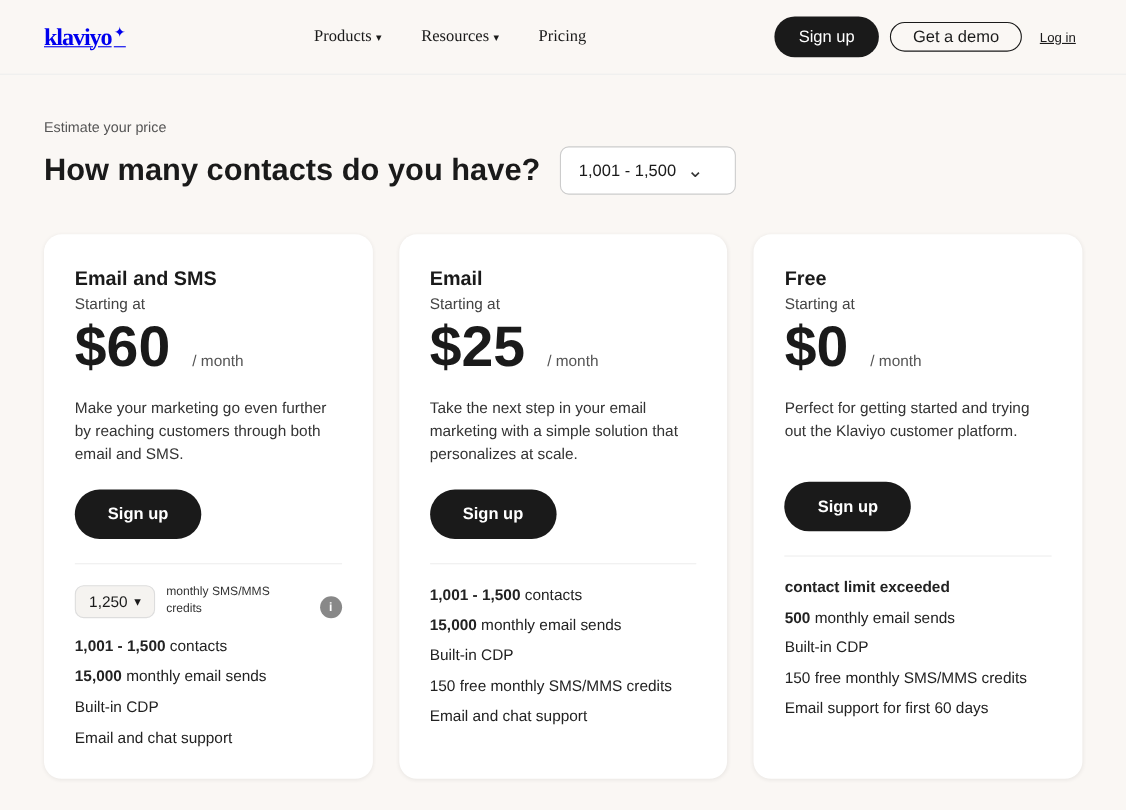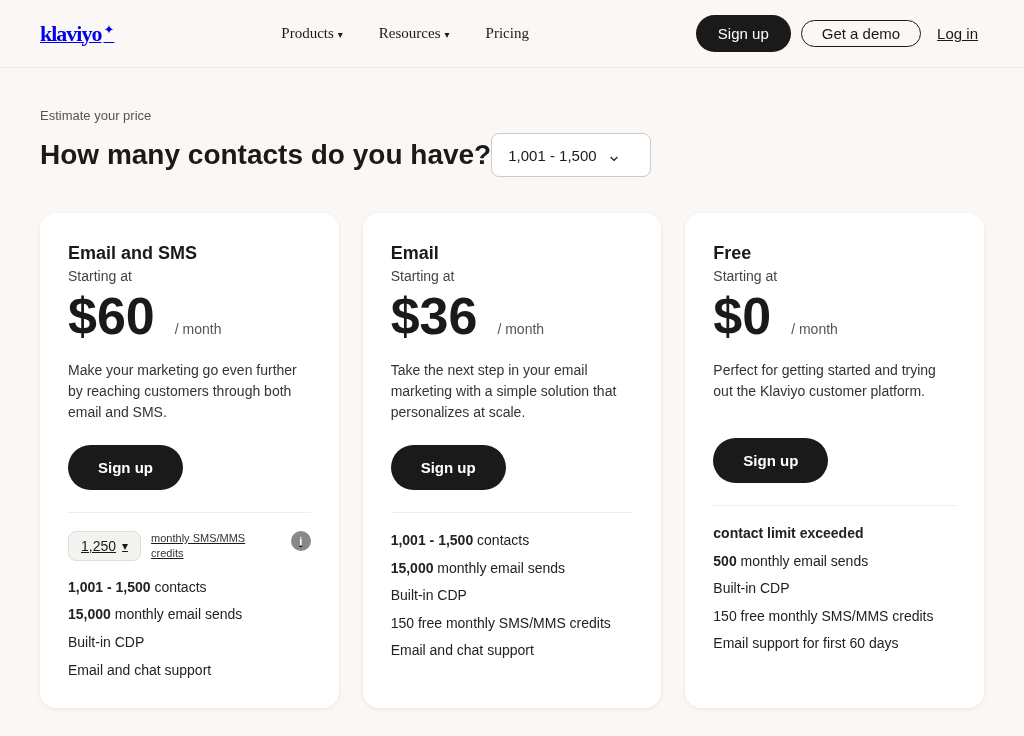--- a/index.html
+++ b/index.html
@@ -64,40 +64,40 @@
       padding: 4px 20px;
       font-size: 15px;
       font-weight: 500;
       cursor: pointer;
       text-align: center;
     }
     .btn-login {
       background: transparent;
       border: none;
       color: #1a1a1a;
-      font-size: 15px;
+      font-size: 12px;
       font-weight: 500;
       cursor: pointer;
       text-decoration: underline;
       padding: 8px 6px;
     }
 
     
     .main {
       padding: 40px 40px 60px;
     }
     .estimate-label {
       font-size: 13px;
       color: #555;
       margin-bottom: 10px;
     }
     .contacts-row {
       display: flex;
       align-items: center;
-      gap: 0;
+      gap: 18px;
       margin-bottom: 36px;
     }
     .contacts-question {
       font-size: 28px;
       font-weight: 700;
       color: #1a1a1a;
     }
     .contacts-select {
       display: flex;
       align-items: center;
@@ -177,24 +177,23 @@
     }
     .card-divider {
       border: none;
       border-top: 1px solid #eee;
       margin-bottom: 18px;
     }
 
     
     .sms-row {
       display: flex;
-      align-items: flex-start;
+      align-items: flex-end;
       gap: 10px;
       margin-bottom: 16px;
-      text-decoration: underline;
     }
     .sms-select {
       display: flex;
       align-items: center;
       gap: 6px;
       background: #f5f3f0;
       border: 1px solid #ddd;
       border-radius: 8px;
       padding: 6px 12px;
       font-size: 14px;
@@ -308,21 +307,21 @@
         <li><strong>15,000</strong> monthly email sends</li>
         <li>Built-in CDP</li>
         <li>Email and chat support</li>
       </ul>
     </div>
 
     <div class="card">
       <div class="card-title">Email</div>
       <div class="card-starting">Starting at</div>
       <div class="card-price-row">
-        <span class="card-price">$36</span>
+        <span class="card-price">$25</span>
         <span class="card-per-month">/ month</span>
       </div>
       <div class="card-desc">Take the next step in your email marketing with a simple solution that personalizes at scale.</div>
       <button class="card-signup-btn">Sign up</button>
       <hr class="card-divider">
       <ul class="feature-list">
         <li><strong>1,001 - 1,500</strong> contacts</li>
         <li><strong>15,000</strong> monthly email sends</li>
         <li>Built-in CDP</li>
         <li>150 free monthly SMS/MMS credits</li>

